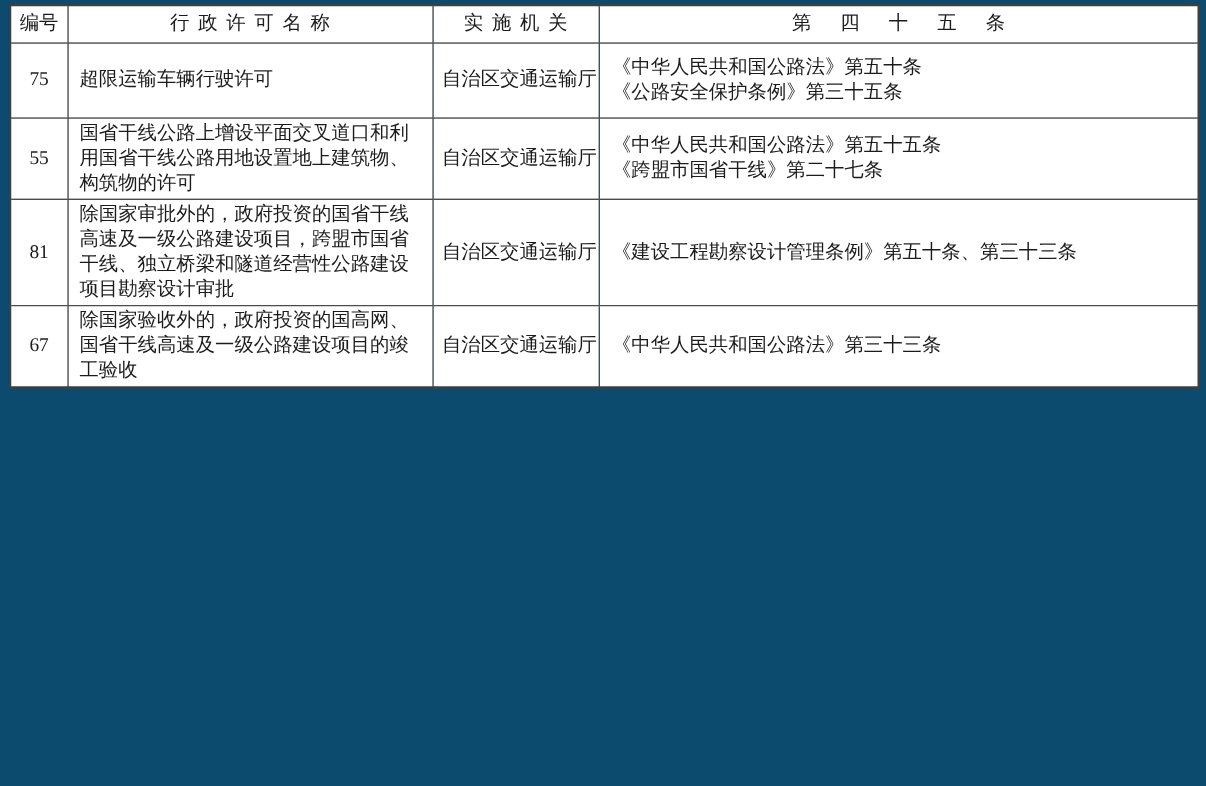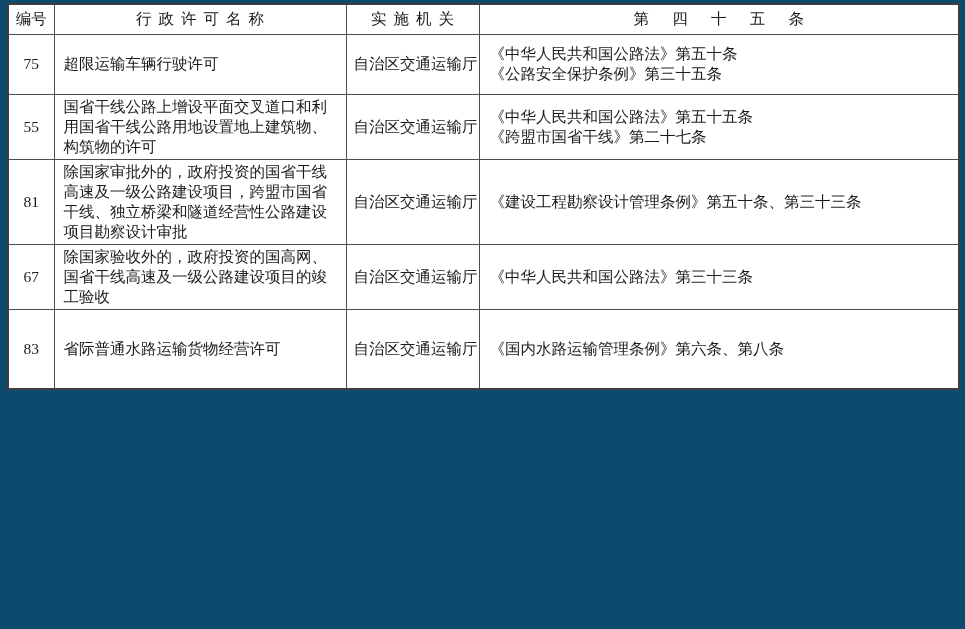--- a/index.html
+++ b/index.html
@@ -107,24 +107,15 @@
       </tr>
       <tr>
         <td class="td-id">67</td>
         <td class="td-name">除国家验收外的，政府投资的国高网、国省干线高速及一级公路建设项目的竣工验收</td>
         <td class="td-agency">自治区交通运输厅</td>
         <td class="td-legal">
           <div class="legal-line">《中华人民共和国公路法》第三十三条</div>
           <div class="legal-line"></div>
         </td>
       </tr>
-      <tr>
-        <td class="td-id">83</td>
-        <td class="td-name">省际普通水路运输货物经营许可</td>
-        <td class="td-agency">自治区交通运输厅</td>
-        <td class="td-legal">
-          <div class="legal-line">《国内水路运输管理条例》第六条、第八条</div>
-          <div class="legal-line"></div>
-        </td>
-      </tr>
     </tbody>
   </table>
 </div>
 
 </body></html>

